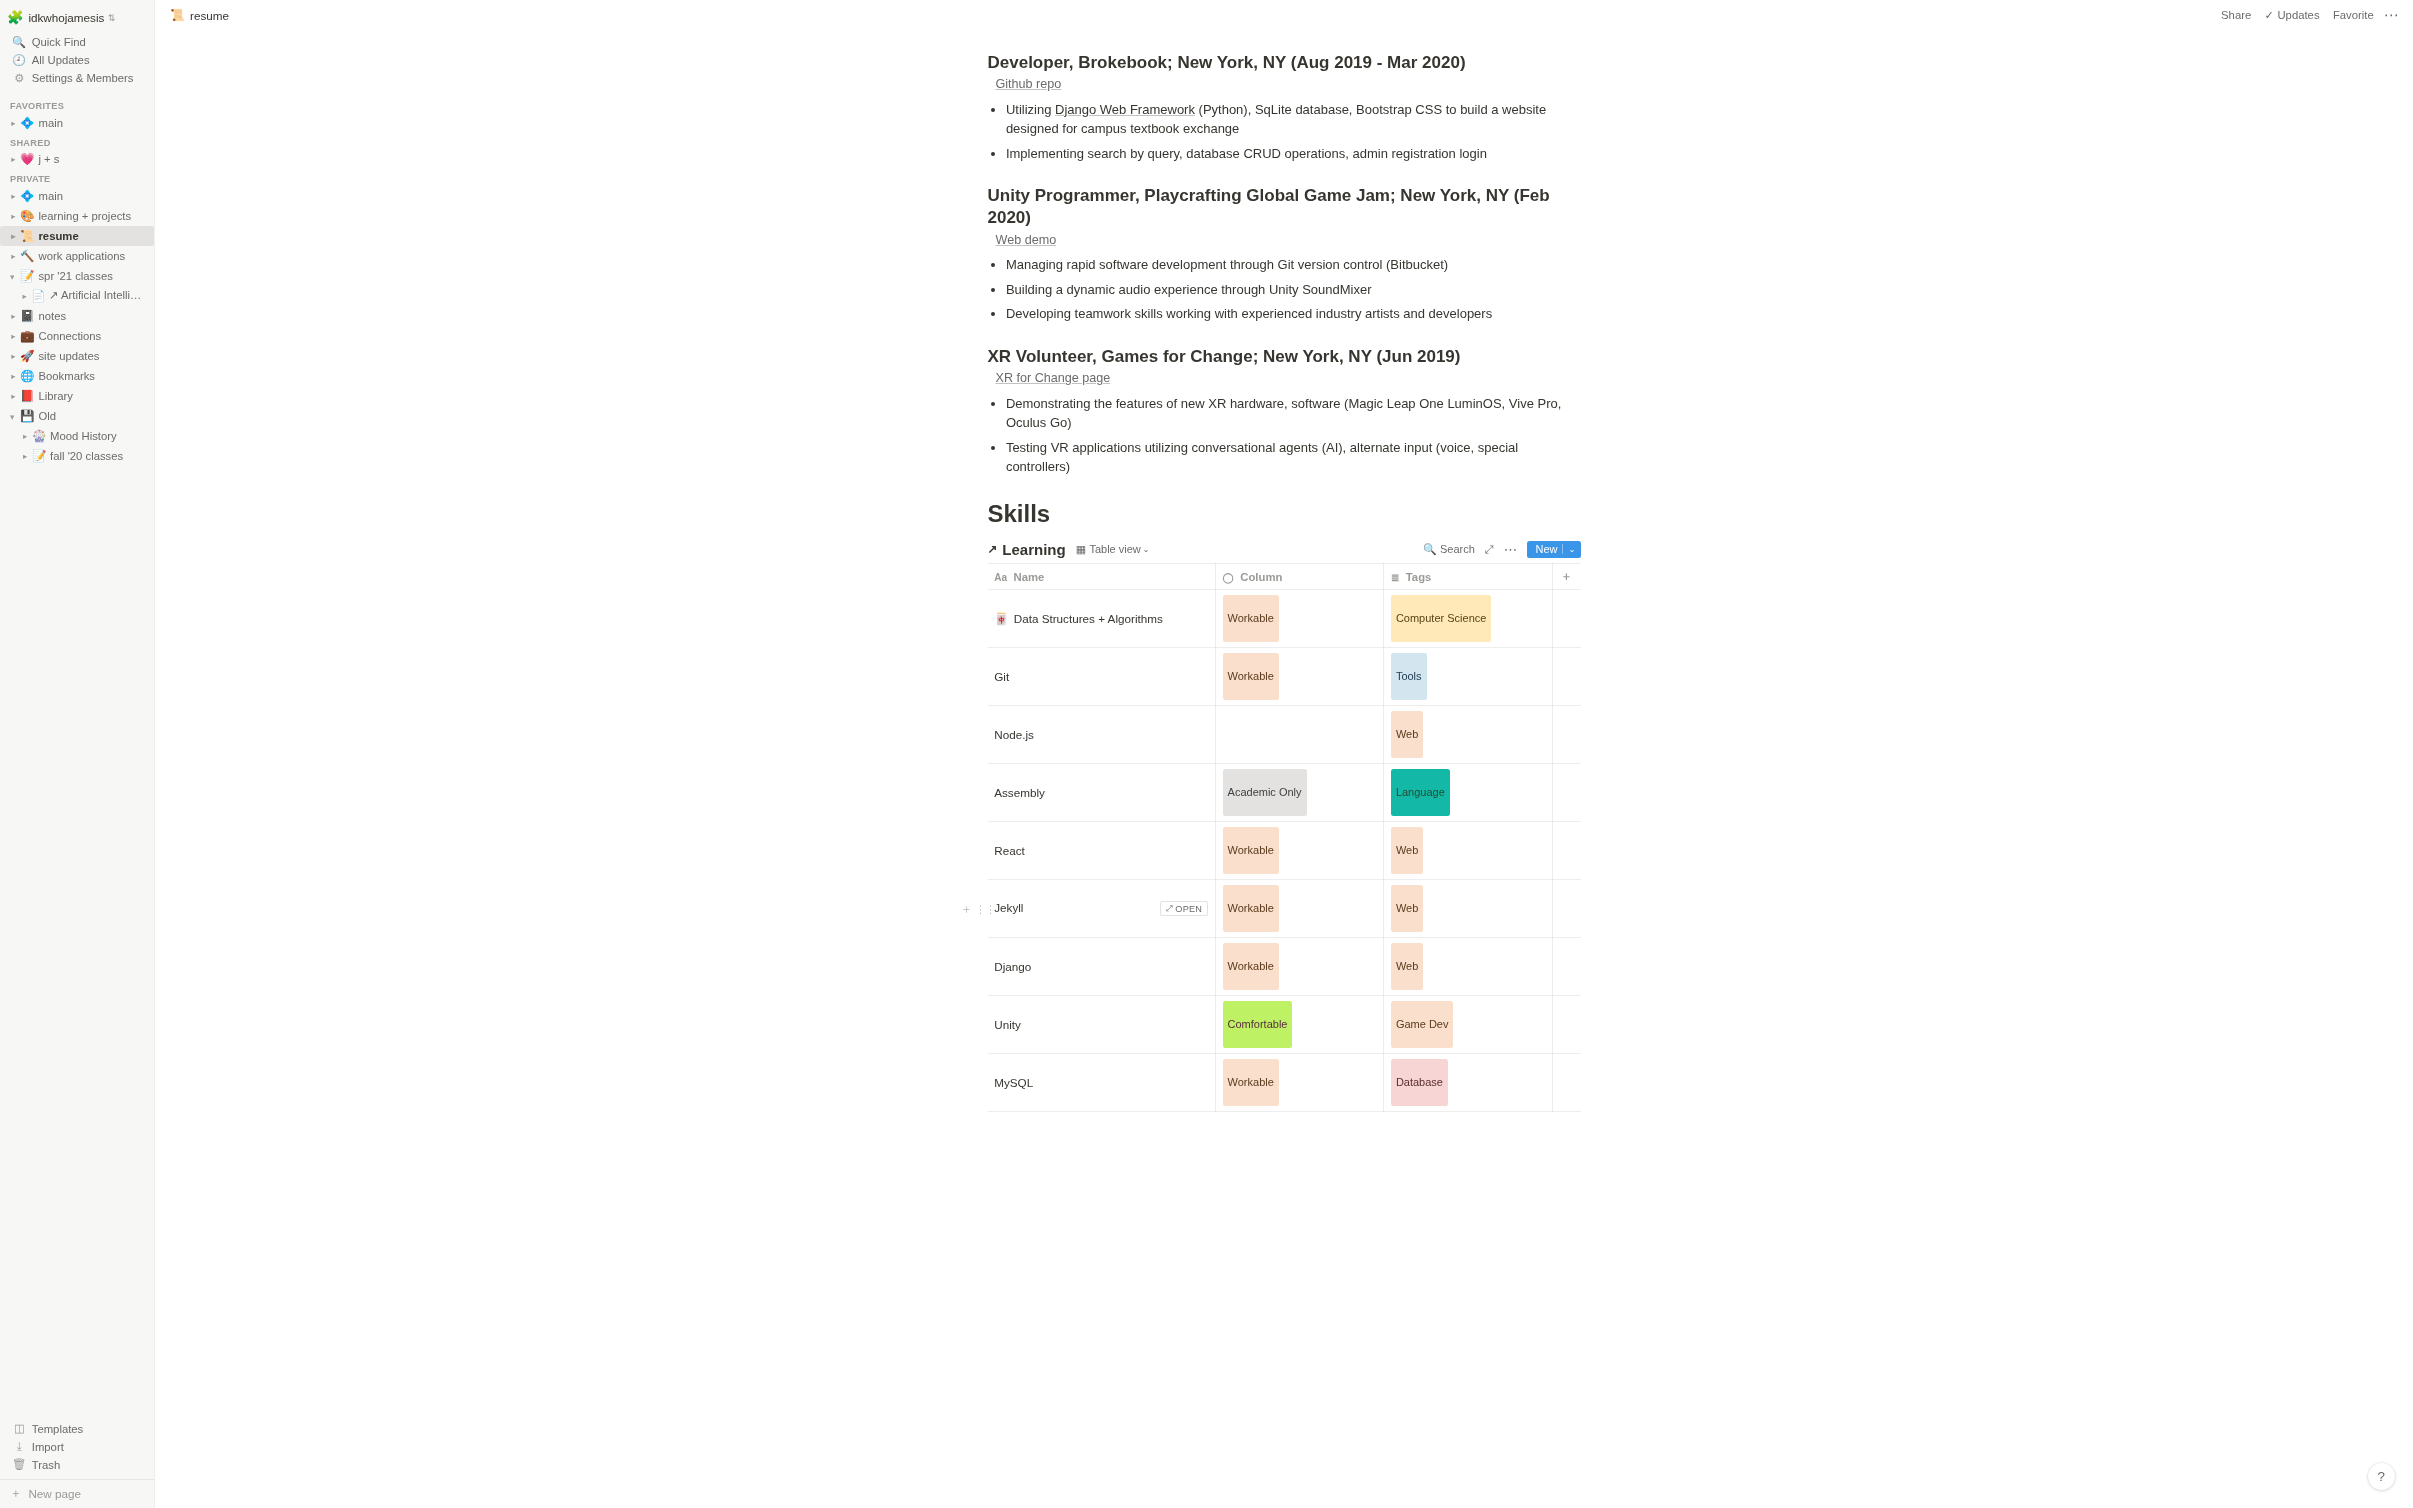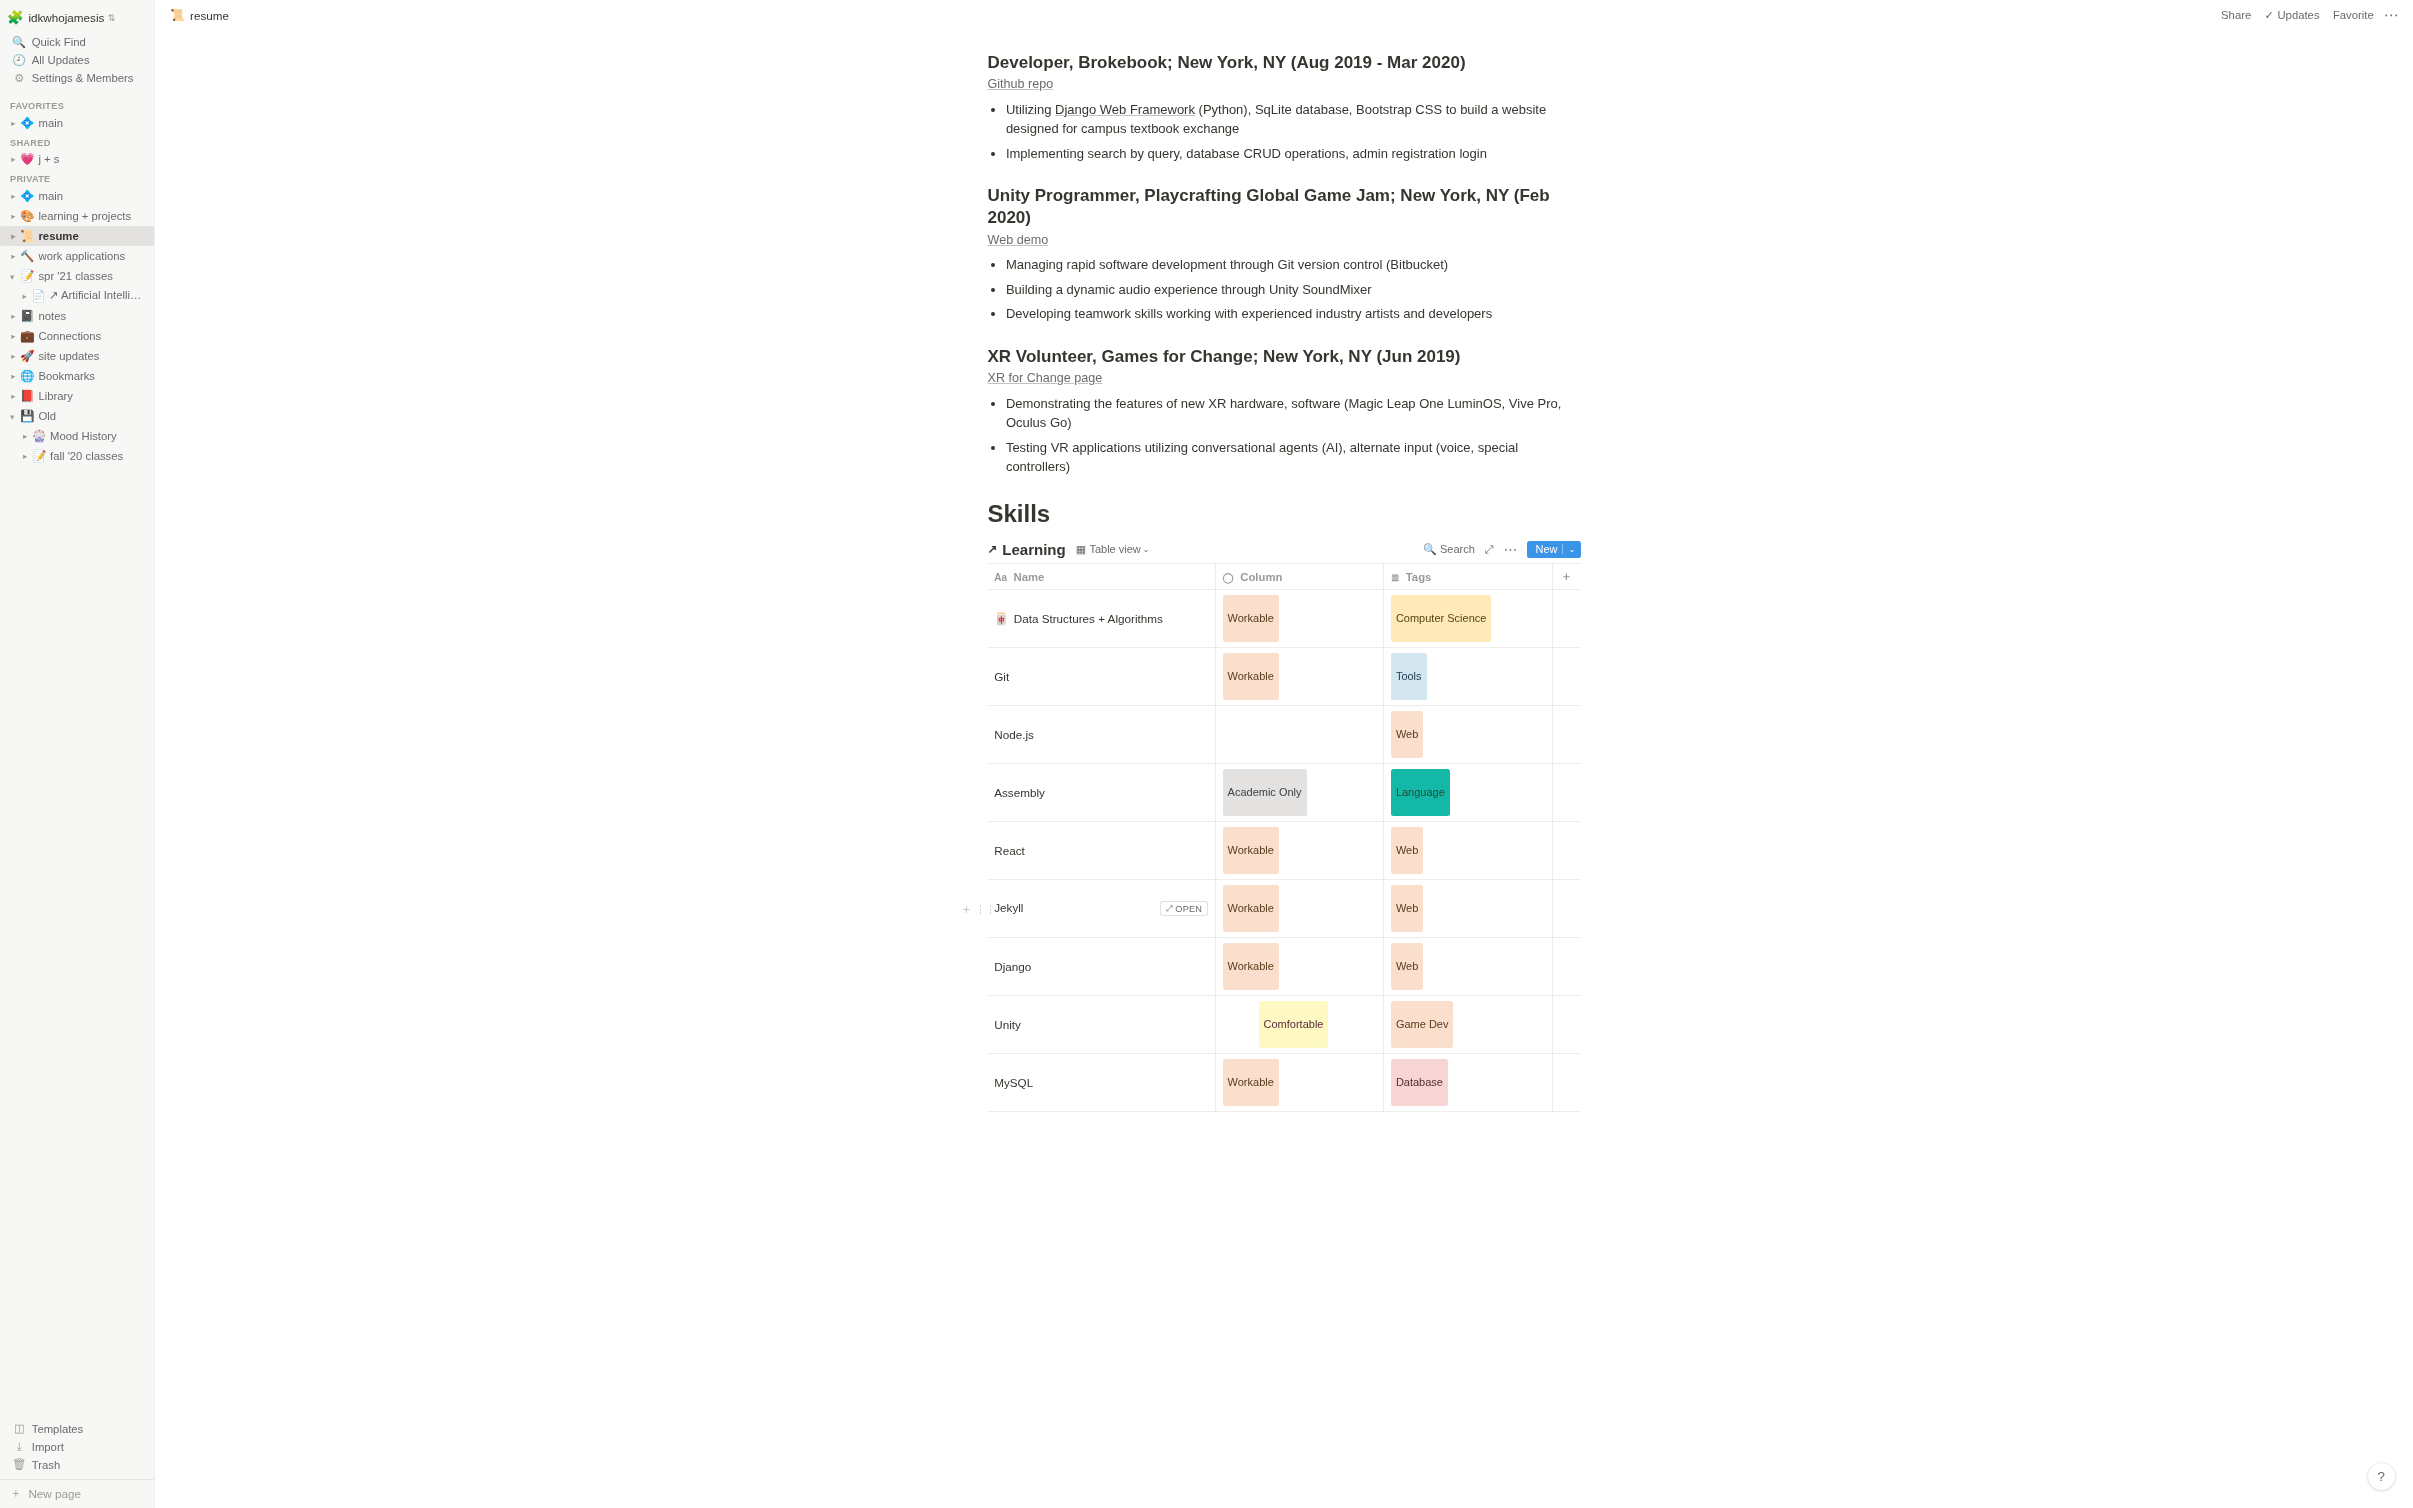--- a/index.html
+++ b/index.html
@@ -165,20 +165,21 @@
     line-height: 1.3;
   }
   .link-line {
     color: #6b6b6b;
     text-decoration: underline;
     text-decoration-color: rgba(55,53,47,0.3);
     font-size: 12.6px;
     cursor: pointer;
     margin-bottom: 6.7px;
     display: inline-block;
+    margin-left: 8px;
   }
   ul.bullets {
     padding-left: 18.4px;
     margin-bottom: 5px;
   }
   ul.bullets li {
     font-size: 13px;
     line-height: 1.5;
     margin: 1.7px 0 5px 0;
   }
@@ -267,21 +268,21 @@
   .row-icon { margin-right: 5px; font-size: 11.7px; }
   .tag {
     display: inline-block;
     padding: 16px 5px;
     border-radius: 2.5px;
     font-size: 11px;
     line-height: 15px;
   }
   .tag-orange   { background: #fae0cc; color: #5b3a1c;}
   .tag-gray     { background: #e3e2e0; color: #404040;}
-  .tag-pink     { background: #fef9c3; color: #5a2c3c; margin-left: 36px;}
+  .tag-pink     { background: #bef264; color: #5a2c3c;}
   .tag-yellow   { background: #ffe9b8; color: #5a4417;}
   .tag-blue     { background: #d3e5ef; color: #233e55;}
   .tag-green    { background: #14b8a6; color: #274a32;}
   .tag-red      { background: #f7d5d5; color: #5a2c2c;}
   tr.hover-row { position: relative; }
   .row-hover-controls {
     position: absolute;
     left: -27px; top: 50%; transform: translateY(-50%);
     display: flex; align-items: center;
     color: #b8b8b6;

